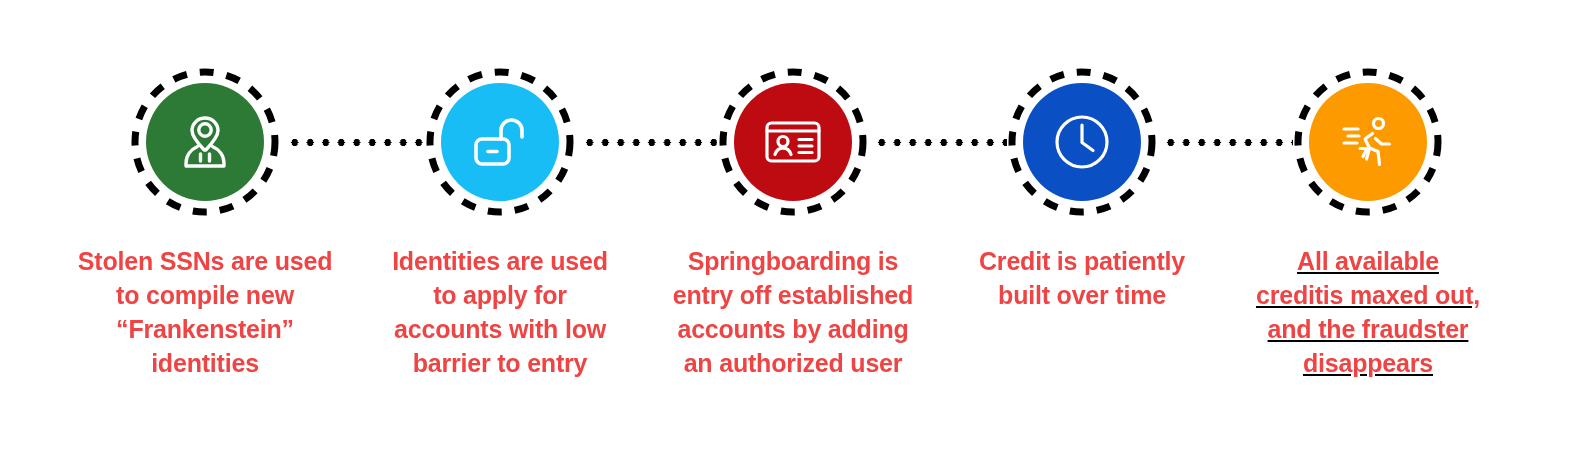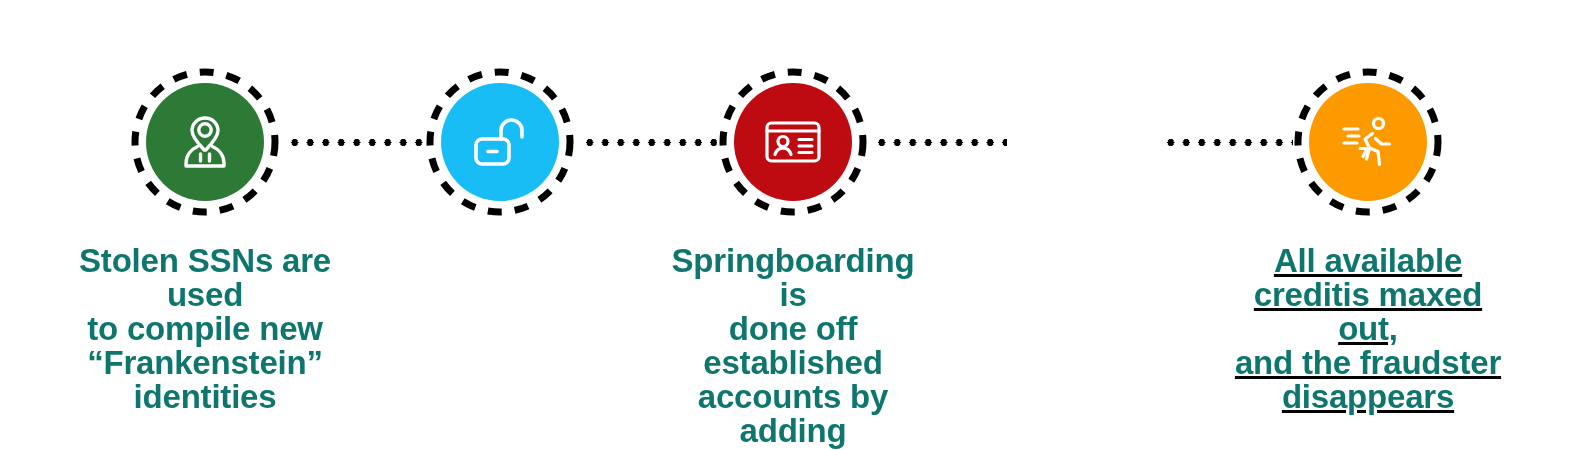--- a/index.html
+++ b/index.html
@@ -76,24 +76,24 @@
   }
   .icon svg {
     width: 64px;
     height: 64px;
     display: block;
   }
 
   .caption {
     margin-top: 26px;
     padding: 0 6px;
-    font-size: 33px;
+    font-size: 25px;
     line-height: 34px;
     font-weight: bold;
-    color: #0f766e;
+    color: #ef4444;
     letter-spacing: -0.2px;
     white-space: pre-line;
   }
 
   
   .step-0 { left: 60px;   }
   .step-1 { left: 355px;  }
   .step-2 { left: 648px;  }
   .step-3 { left: 937px;  }
   .step-4 { left: 1223px; text-decoration: underline; }
@@ -142,20 +142,24 @@
       </svg>
       <div class="disc" style="background:#19bdf5"></div>
       <div class="icon">
         <svg viewBox="0 0 64 64" fill="none" stroke="#ffffff" stroke-width="3.6" stroke-linecap="round" stroke-linejoin="round">
           <rect x="8" y="29" width="33" height="25" rx="6"></rect>
           <path d="M33 29V20.5A10.5 10.5 0 0 1 54 20.5V27"></path>
           <path d="M20 41.5h9"></path>
         </svg>
       </div>
     </div>
+    <div class="caption">Identities are used
+to apply for
+accounts with low
+barrier to entry</div>
   </div>
 
   <div class="step step-2">
     <div class="badge-wrap">
       <svg class="dashed-ring" viewBox="0 0 152 152">
         <circle cx="76" cy="76" r="70" fill="none" stroke="#000000" stroke-width="7" stroke-dasharray="14 13" stroke-linecap="butt"></circle>
       </svg>
       <div class="disc" style="background:#be0a11"></div>
       <div class="icon">
         <svg viewBox="0 0 64 64" fill="none" stroke="#ffffff" stroke-width="3.2" stroke-linecap="round" stroke-linejoin="round">
@@ -163,25 +167,41 @@
           <path d="M6 21h52"></path>
           <circle cx="22" cy="31.5" r="5"></circle>
           <path d="M14 44.5c1.3-4 4.3-6.3 8-6.3s6.7 2.3 8 6.3"></path>
           <path d="M38 29.5h13"></path>
           <path d="M38 36h13"></path>
           <path d="M38 42.5h13"></path>
         </svg>
       </div>
     </div>
     <div class="caption">Springboarding is
-done off established
+entry off established
 accounts by adding
 an authorized user</div>
   </div>
 
+  <div class="step step-3">
+    <div class="badge-wrap">
+      <svg class="dashed-ring" viewBox="0 0 152 152">
+        <circle cx="76" cy="76" r="70" fill="none" stroke="#000000" stroke-width="7" stroke-dasharray="14 13" stroke-linecap="butt"></circle>
+      </svg>
+      <div class="disc" style="background:#0b4fc4"></div>
+      <div class="icon">
+        <svg viewBox="0 0 64 64" fill="none" stroke="#ffffff" stroke-width="3.2" stroke-linecap="round" stroke-linejoin="round">
+          <circle cx="32" cy="32" r="25"></circle>
+          <path d="M32 15v17.5l11 8"></path>
+        </svg>
+      </div>
+    </div>
+    <div class="caption">Credit is patiently
+built over time</div>
+  </div>
 
   <div class="step step-4">
     <div class="badge-wrap">
       <svg class="dashed-ring" viewBox="0 0 152 152">
         <circle cx="76" cy="76" r="70" fill="none" stroke="#000000" stroke-width="7" stroke-dasharray="14 13" stroke-linecap="butt"></circle>
       </svg>
       <div class="disc" style="background:#fd9a00"></div>
       <div class="icon">
         <svg viewBox="0 0 64 64" fill="none" stroke="#ffffff" stroke-width="3.2" stroke-linecap="round" stroke-linejoin="round">
           <circle cx="42.5" cy="13.5" r="5"></circle>

